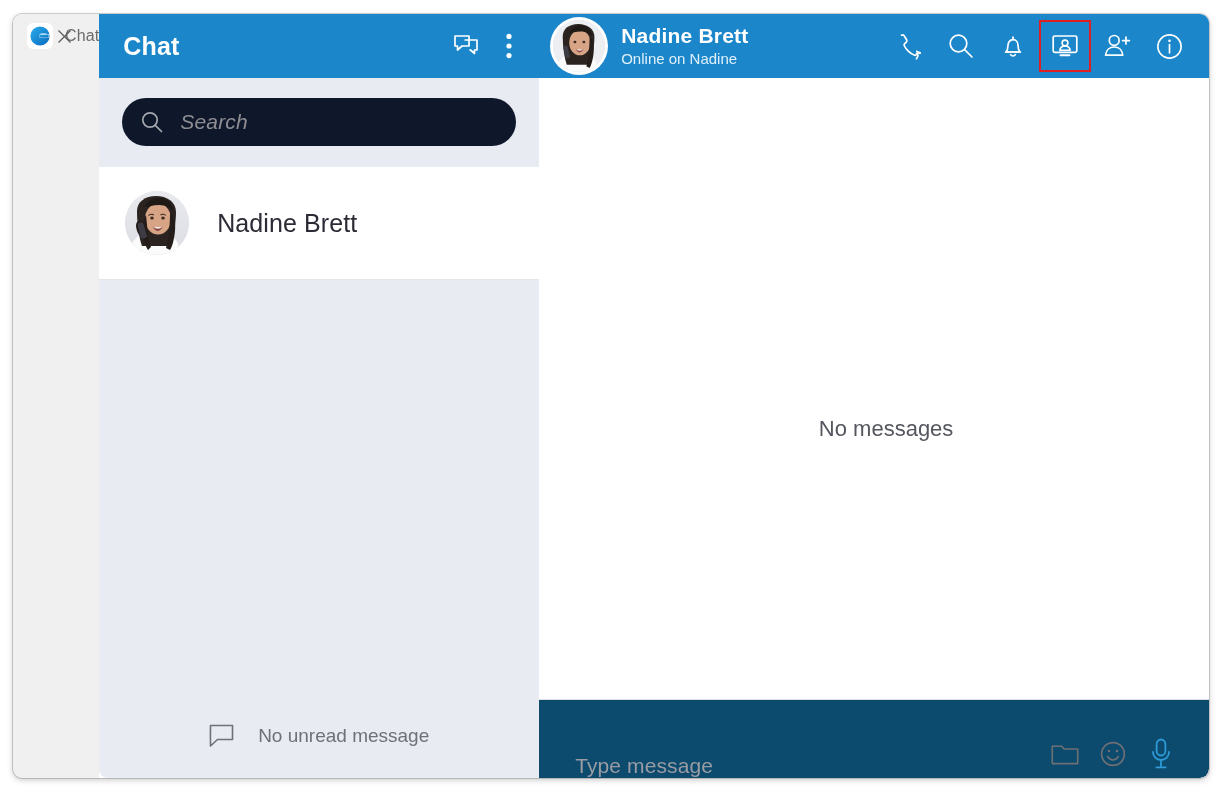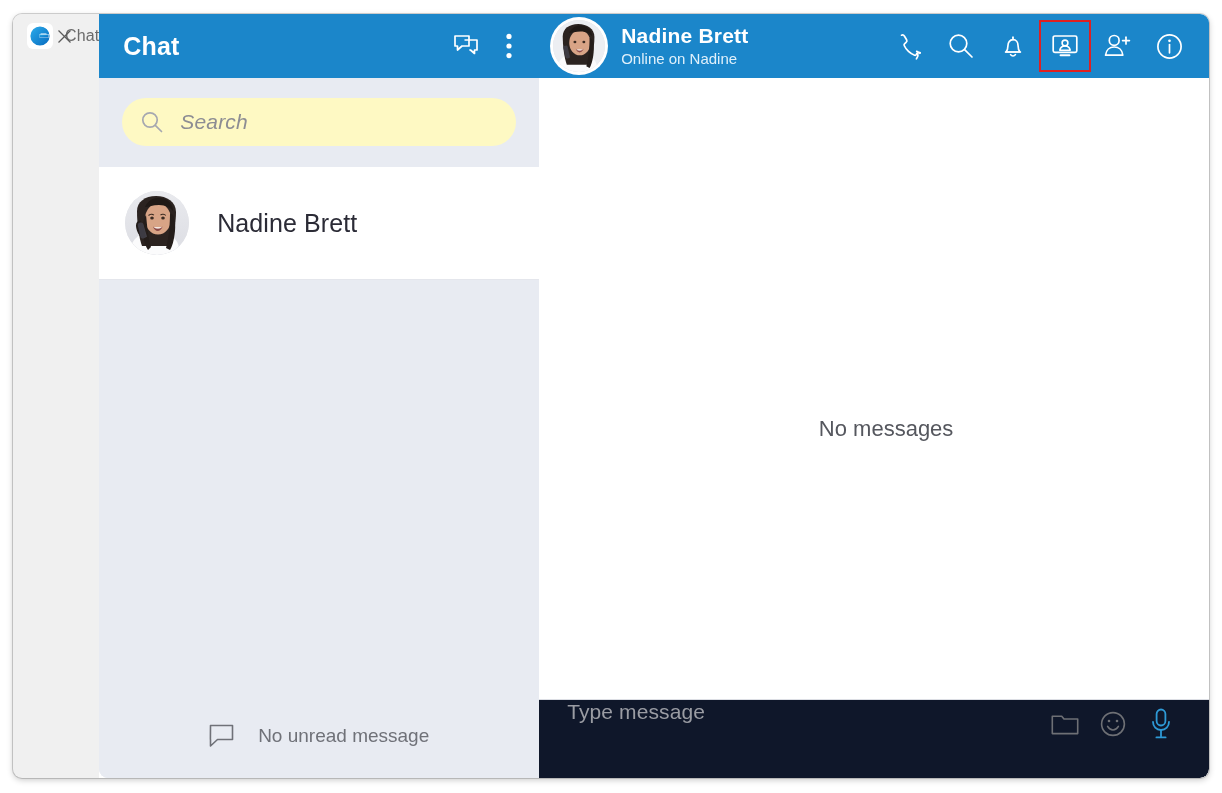--- a/index.html
+++ b/index.html
@@ -108,21 +108,21 @@
   }
   .sb-icon-btn.menu { width: 40px; margin-right: 10px; }
 
   .search-zone {
     background: #e8ebf2;
     padding: 20px 23px 21px 23px;
     flex: 0 0 auto;
   }
   .search-pill {
     height: 48px;
-    background: #fef9c3;
+    background: #0f172a;
     border-radius: 26px;
     display: flex;
     align-items: center;
     padding: 0 18px;
   }
   .search-pill .placeholder {
     margin-left: 16px;
     font-style: italic;
     font-size: 21px;
     color: #8d8d93;
@@ -225,23 +225,23 @@
     margin-top: 338px;
     font-size: 22px;
     color: #55575e;
   }
 
   .composer {
     flex: 0 0 auto;
     height: 78px;
     border-top: 1px solid #dcdee4;
     display: flex;
-    align-items: flex-start;
-    padding: 0 24px 0 28px;
-    background: #0f172a;
+    align-items: flex-end;
+    padding: 0 24px 0 36px;
+    background: #0c4a6e;
     border-bottom-right-radius: 9px;
   }
   .composer .placeholder {
     flex: 1 1 auto;
     font-size: 21px;
     color: #9a9ca3;
     letter-spacing: .1px;
   }
   .comp-btn {
     width: 48px;

